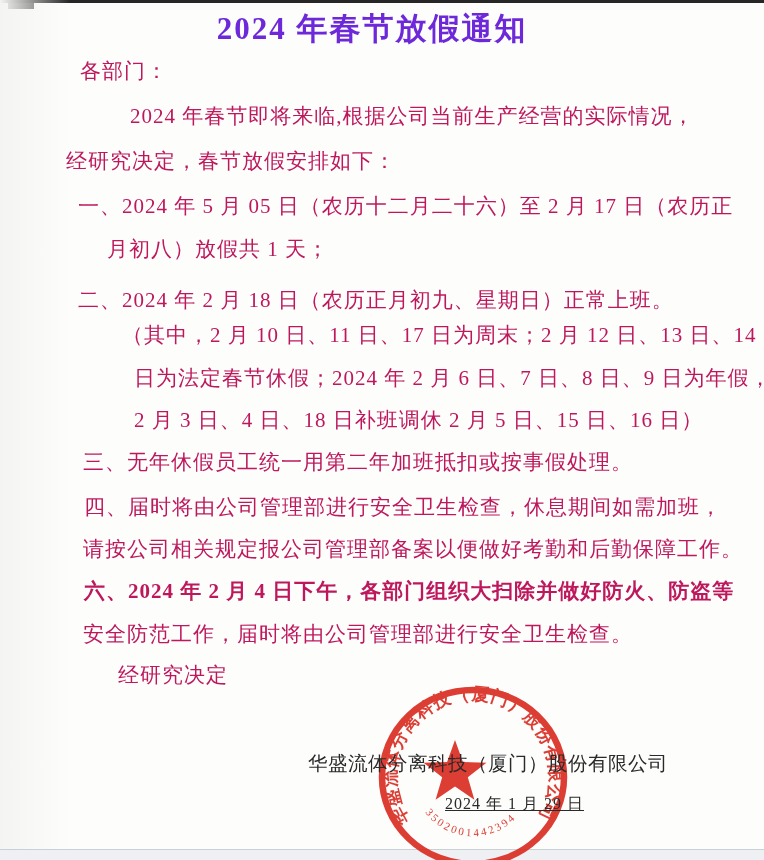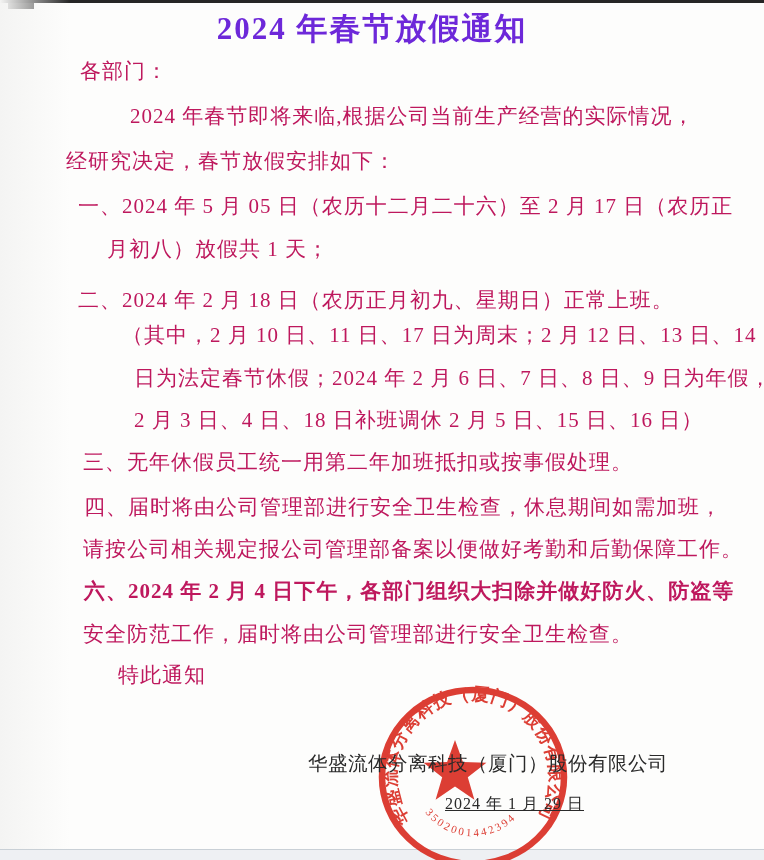--- a/index.html
+++ b/index.html
@@ -71,21 +71,21 @@
 <div class="bl" id="l4">月初八）放假共 1 天；</div>
 <div class="bl" id="l5">二、2024 年 2 月 18 日（农历正月初九、星期日）正常上班。</div>
 <div class="bl" id="l6">（其中，2 月 10 日、11 日、17 日为周末；2 月 12 日、13 日、14</div>
 <div class="bl" id="l7">日为法定春节休假；2024 年 2 月 6 日、7 日、8 日、9 日为年假，</div>
 <div class="bl" id="l8">2 月 3 日、4 日、18 日补班调休 2 月 5 日、15 日、16 日）</div>
 <div class="bl" id="l9">三、无年休假员工统一用第二年加班抵扣或按事假处理。</div>
 <div class="bl" id="l10">四、届时将由公司管理部进行安全卫生检查，休息期间如需加班，</div>
 <div class="bl" id="l11">请按公司相关规定报公司管理部备案以便做好考勤和后勤保障工作。</div>
 <div class="bl" id="l12">六、2024 年 2 月 4 日下午，各部门组织大扫除并做好防火、防盗等</div>
 <div class="bl" id="l13">安全防范工作，届时将由公司管理部进行安全卫生检查。</div>
-<div class="bl" id="l14">特此通知</div>
+<div class="bl" id="l14">经研究决定</div>
 
 <div class="company">华盛流体分离科技（厦门）股份有限公司</div>
 <div class="sig-date">2024 年 1 月 29 日</div>
 
 <svg class="stamp" viewBox="0 0 196 196" xmlns="http://www.w3.org/2000/svg">
   <defs>
     <path id="arc-top" d="M 35,136 A 77,77 0 1 1 161,136" fill="none"></path>
     <path id="arc-bottom" d="M 49,126 A 60,60 0 0 0 147,126" fill="none"></path>
   </defs>
   <ellipse cx="98" cy="92" rx="91" ry="87" fill="none" stroke="#d92a1f" stroke-width="6.5"></ellipse>

